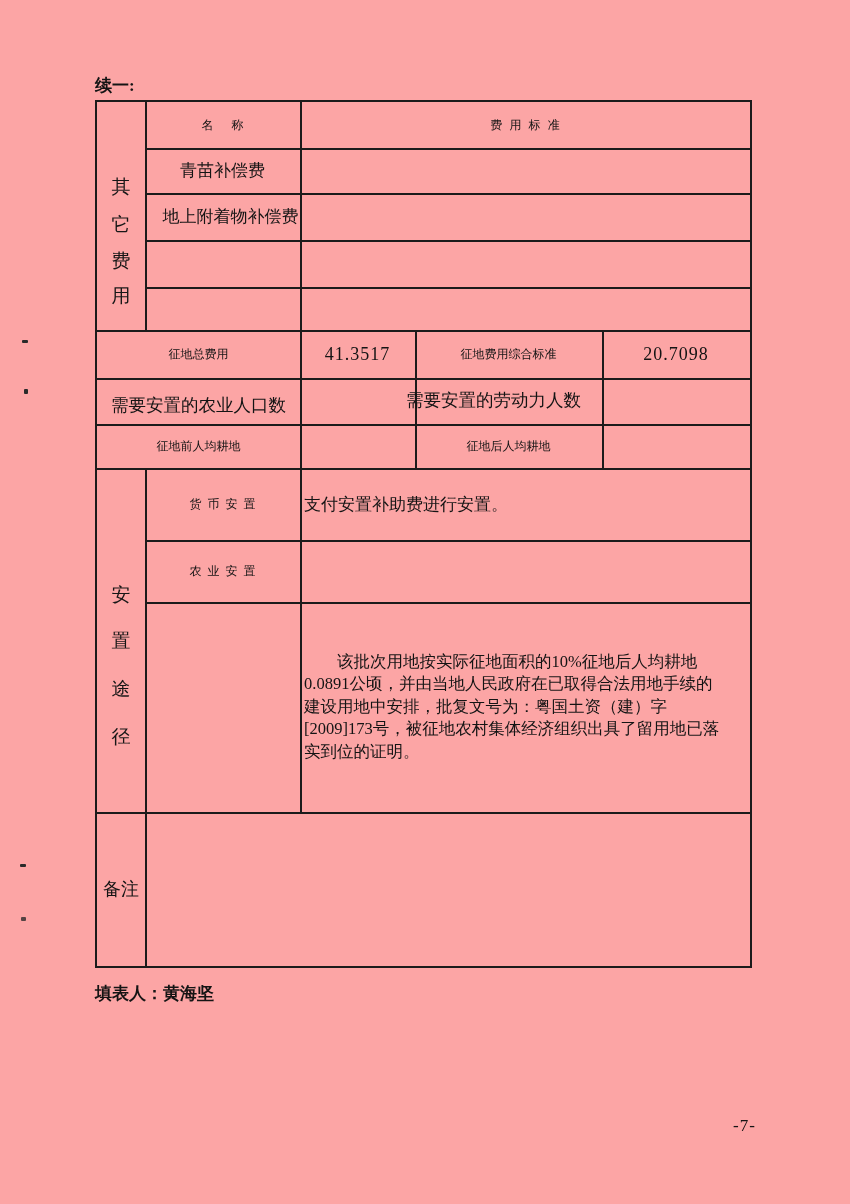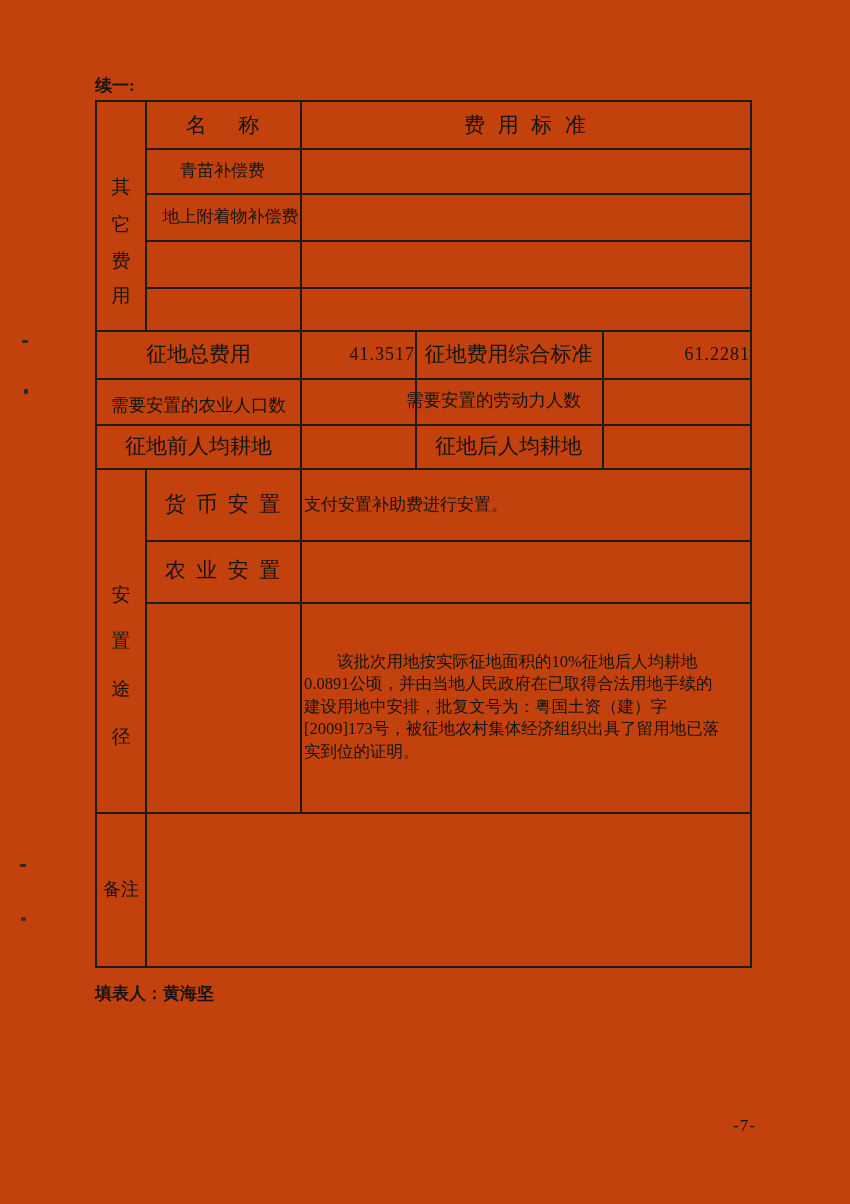--- a/index.html
+++ b/index.html
@@ -3,45 +3,45 @@
 <meta charset="utf-8">
 <style>
   html,body { margin:0; padding:0; }
   body {
     width:850px; height:1204px;
     background:#e9e9e9;
     font-family:"Liberation Serif", serif;
   }
   .page {
     position:relative; width:850px; height:1204px;
-    background:#c2410c; color:#161616; overflow:hidden;
+    background:#fca5a5; color:#161616; overflow:hidden;
   }
   
   .tbl {
     position:absolute; left:95px; top:100px; width:657px; height:868px;
     border:2px solid #1b1b1b; box-sizing:border-box;
   }
   
   .hline { position:absolute; height:2px; background:#1b1b1b; }
   .vline { position:absolute; width:2px;  background:#1b1b1b; }
   
   .cell {
     position:absolute; display:flex; align-items:center; justify-content:center;
-    font-size:21px; line-height:1; white-space:pre; color:#141414;
+    font-size:12px; line-height:1; white-space:pre; color:#141414;
   }
   .cell.left { justify-content:flex-start; }
   .ls15 { letter-spacing:1.5em; margin-right:-1.5em; }
   .ls06 { letter-spacing:0.6em;  margin-right:-0.6em; }
   .ls05 { letter-spacing:0.5em;  margin-right:-0.5em; }
   .vcell {
     position:absolute; display:flex; align-items:center; justify-content:center;
   }
   .vtext38 { writing-mode:vertical-lr; font-size:19px; letter-spacing:37px; margin-bottom:-37px; }
   .vtext48 { writing-mode:vertical-lr; font-size:19px; letter-spacing:48px; margin-bottom:-48px; }
-  .num { font-size:18px; letter-spacing:1px;justify-content:flex-end; }
+  .num { font-size:18px; letter-spacing:1px; }
   .para {
     position:absolute; display:flex; flex-direction:column; justify-content:center;
     font-size:16.5px; line-height:22.5px; color:#141414;
   }
   .para .ln { white-space:pre; }
   .para .ln.first { text-indent:2em; }
   .caption { position:absolute; font-size:17px; color:#141414; }
   .speck { position:absolute; background:#2a2a2a; border-radius:1px; }
 </style>
 </head>
@@ -117,21 +117,21 @@
     <div class="cell" style="left:0;top:228px;width:203px;height:48px;">
       <span>征地总费用</span>
     </div>
     <div class="cell num" style="left:203px;top:228px;width:115px;height:48px;">
       <span>41.3517</span>
     </div>
     <div class="cell" style="left:318px;top:228px;width:187px;height:48px;">
       <span>征地费用综合标准</span>
     </div>
     <div class="cell num" style="left:505px;top:228px;width:148px;height:48px;">
-      <span>61.2281</span>
+      <span>20.7098</span>
     </div>
 
     <div class="cell" style="left:0;top:276px;width:203px;height:56px;font-size:17.5px;">
       <span>需要安置的农业人口数</span>
     </div>
     <div class="cell" style="left:203px;top:276px;width:115px;height:46px;">
       <span></span>
     </div>
     <div class="cell" style="left:318px;top:276px;width:157px;height:46px;font-size:17.5px;">
       <span>需要安置的劳动力人数</span>
@@ -157,21 +157,21 @@
       <span class="vtext48">安置途径</span>
     </div>
 
     <div class="cell" style="left:48px;top:366px;width:155px;height:72px;">
       <span class="ls05">货币安置</span>
     </div>
     <div class="cell left" style="left:203px;top:366px;width:450px;height:72px;padding-left:4px;font-size:17px;">
       <span>支付安置补助费进行安置。</span>
     </div>
 
-    <div class="cell" style="left:48px;top:438px;width:155px;height:62px;font-family:Liberation Mono, monospace;">
+    <div class="cell" style="left:48px;top:438px;width:155px;height:62px;">
       <span class="ls05">农业安置</span>
     </div>
     <div class="cell left" style="left:203px;top:438px;width:450px;height:62px;padding-left:4px;">
       <span></span>
     </div>
 
     <div class="para" style="left:203px;top:500px;width:450px;height:210px;padding-left:4px;">
       <div class="ln first">该批次用地按实际征地面积的10%征地后人均耕地</div>
       <div class="ln">0.0891公顷，并由当地人民政府在已取得合法用地手续的</div>
       <div class="ln">建设用地中安排，批复文号为：粤国土资（建）字</div>

